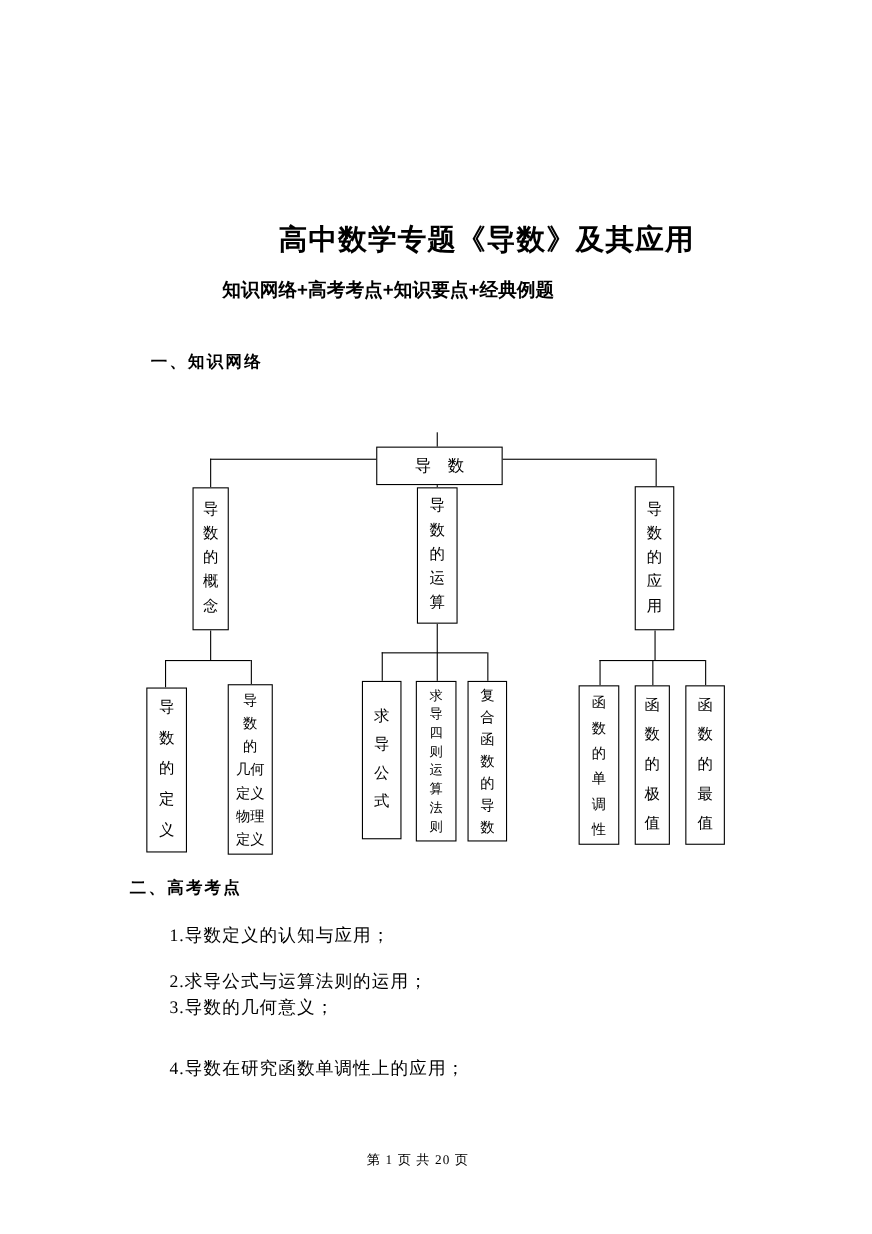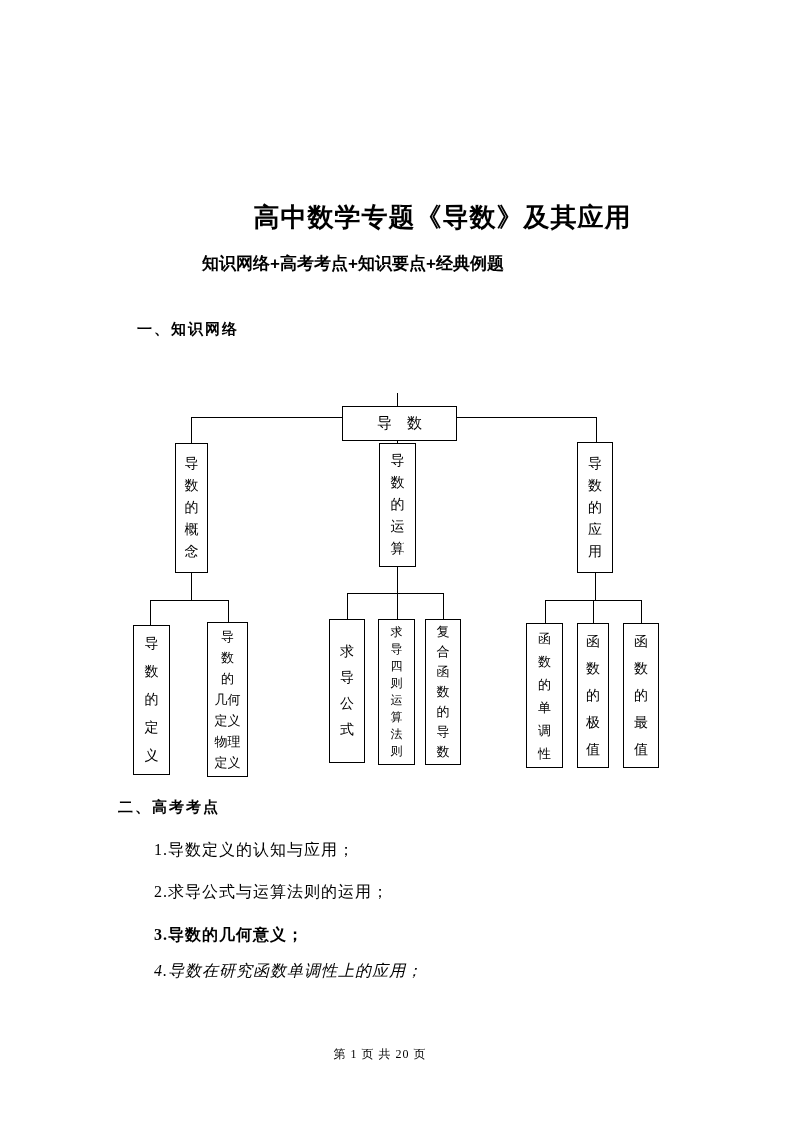--- a/index.html
+++ b/index.html
@@ -159,18 +159,18 @@
 数
 的
 最
 值</div>
   </div>
 
   <div class="sec-heading h2">二、高考考点</div>
 
   <div class="item" style="top:840px;">1.导数定义的认知与应用；</div>
   <div class="item" style="top:882px;">2.求导公式与运算法则的运用；</div>
-  <div class="item" style="top:925px;font-weight:bold;">3.导数的几何意义；</div>
-  <div class="item" style="top:961px;font-style:italic;">4.导数在研究函数单调性上的应用；</div>
+  <div class="item" style="top:906px;">3.导数的几何意义；</div>
+  <div class="item" style="top:961px;">4.导数在研究函数单调性上的应用；</div>
 
   <div class="footer">第 1 页 共 20 页</div>
 
 </div>
 
 </body></html>

